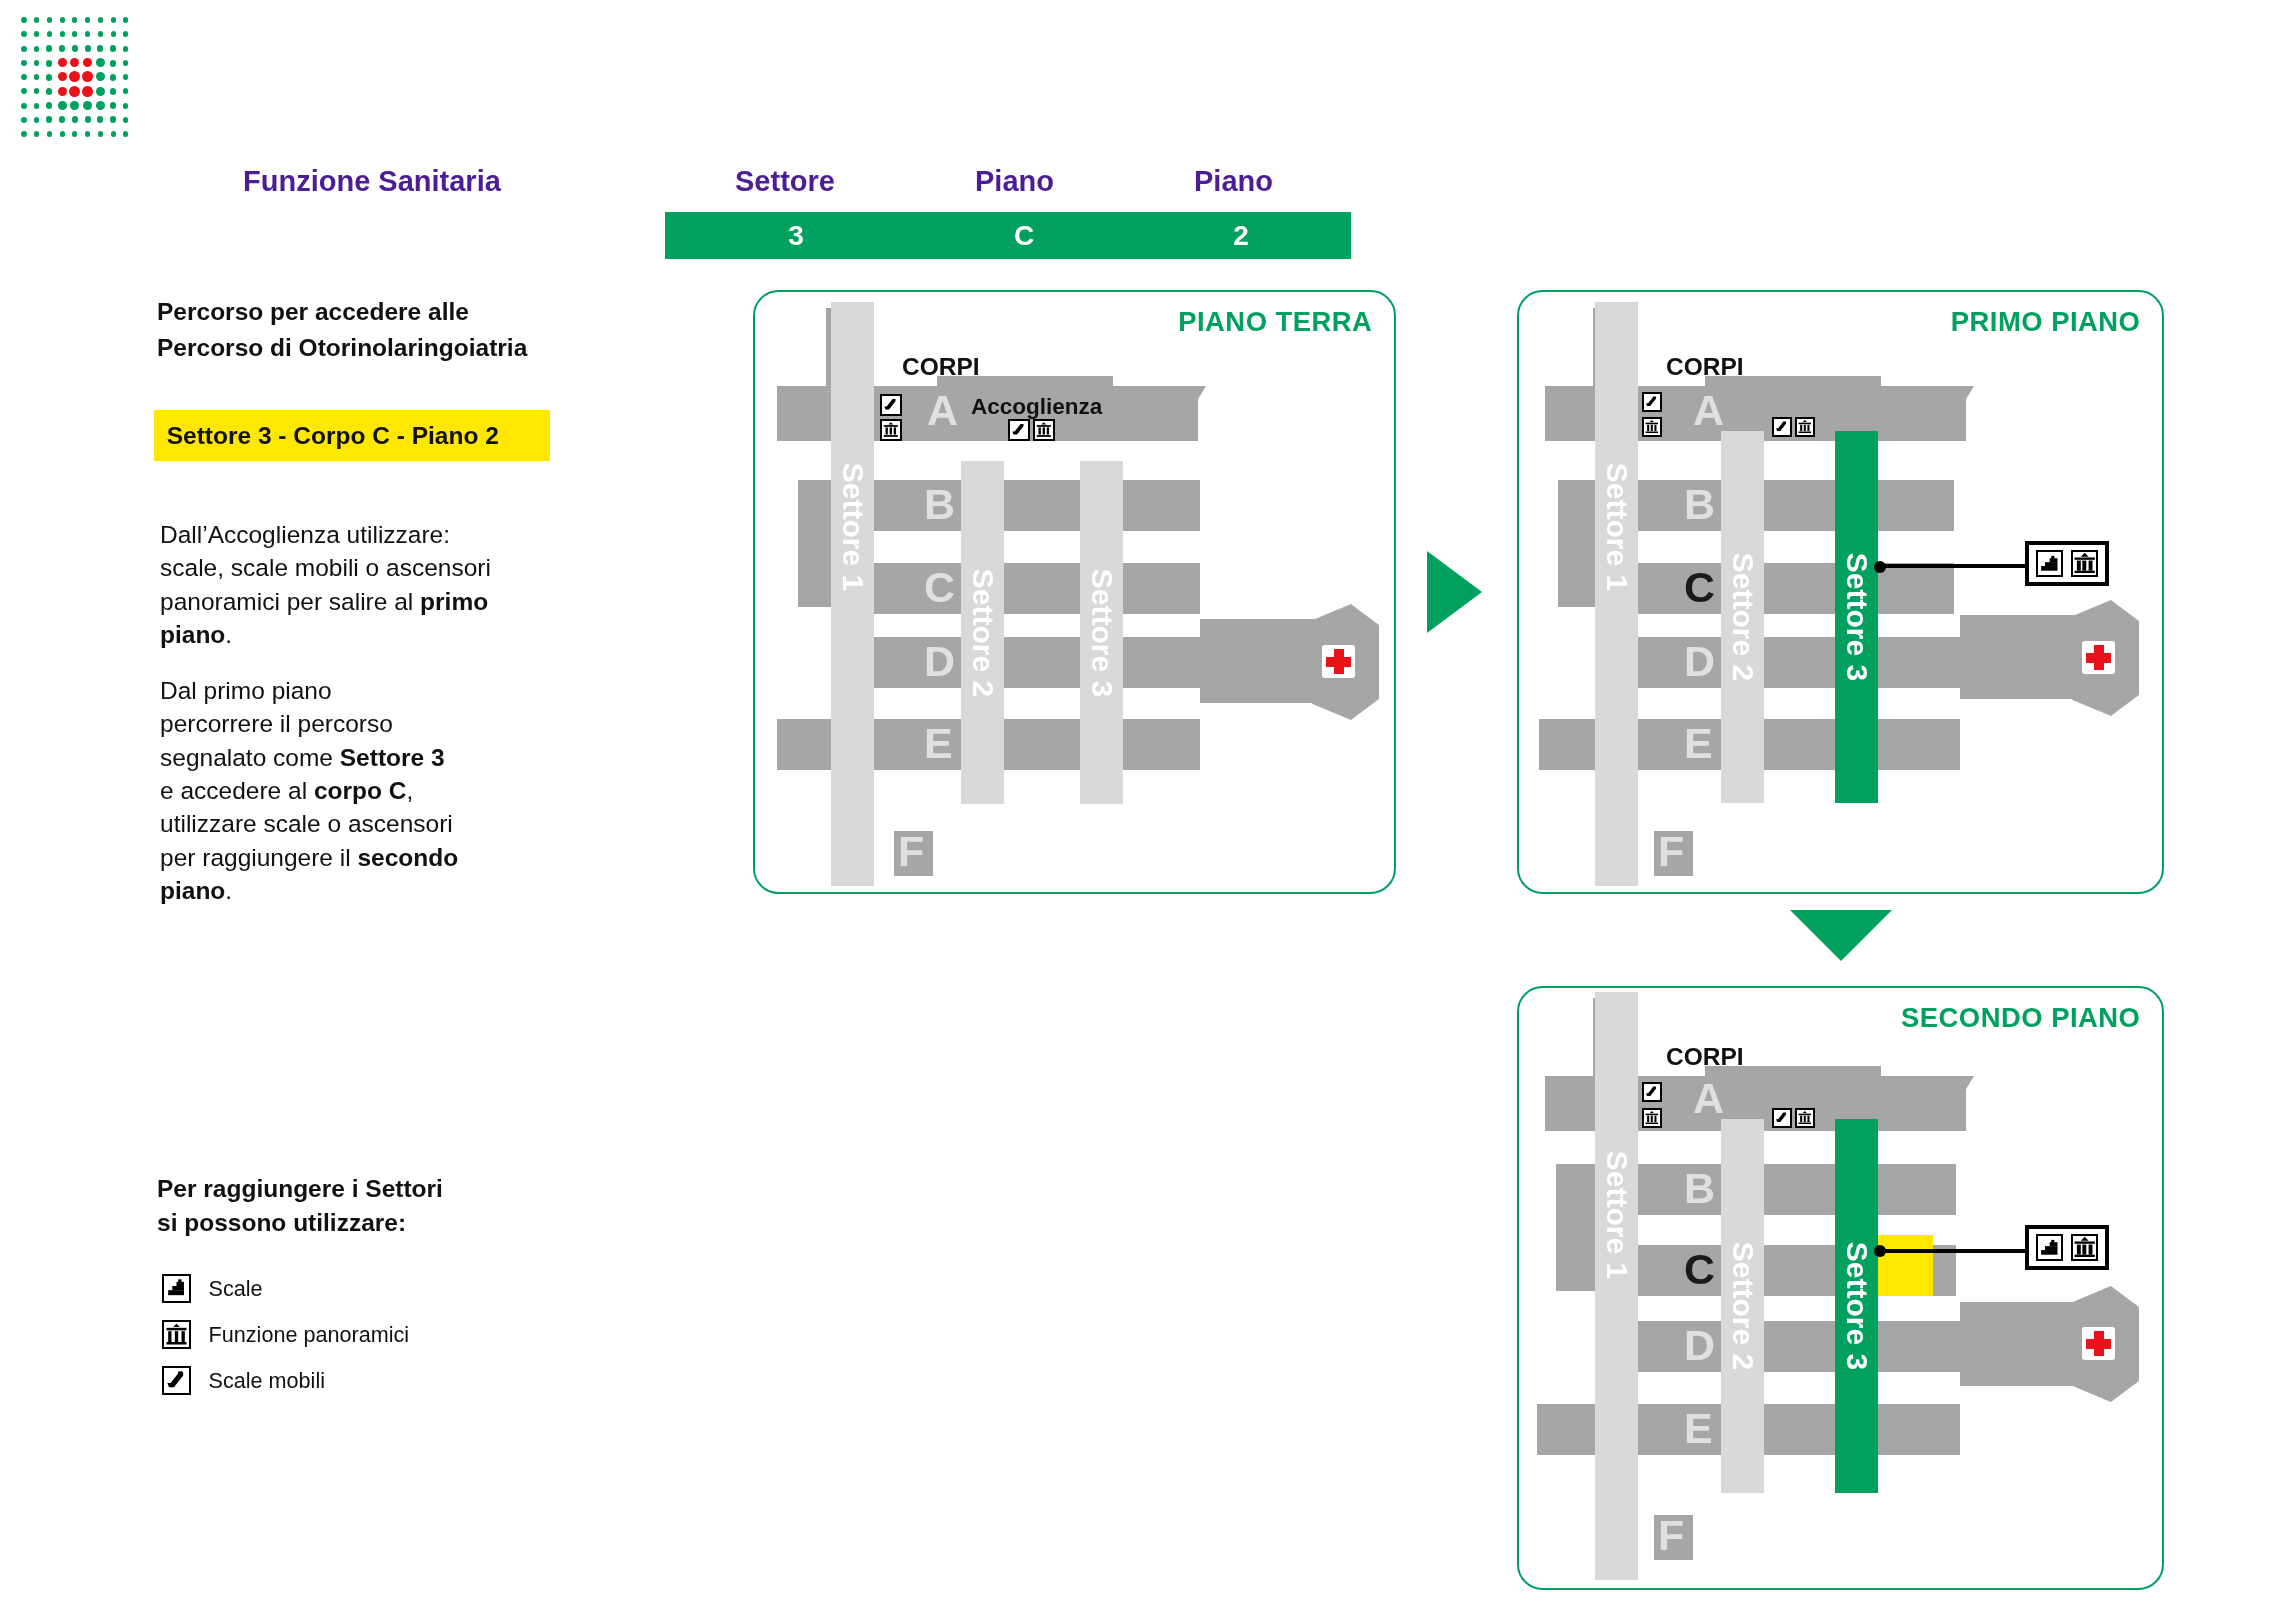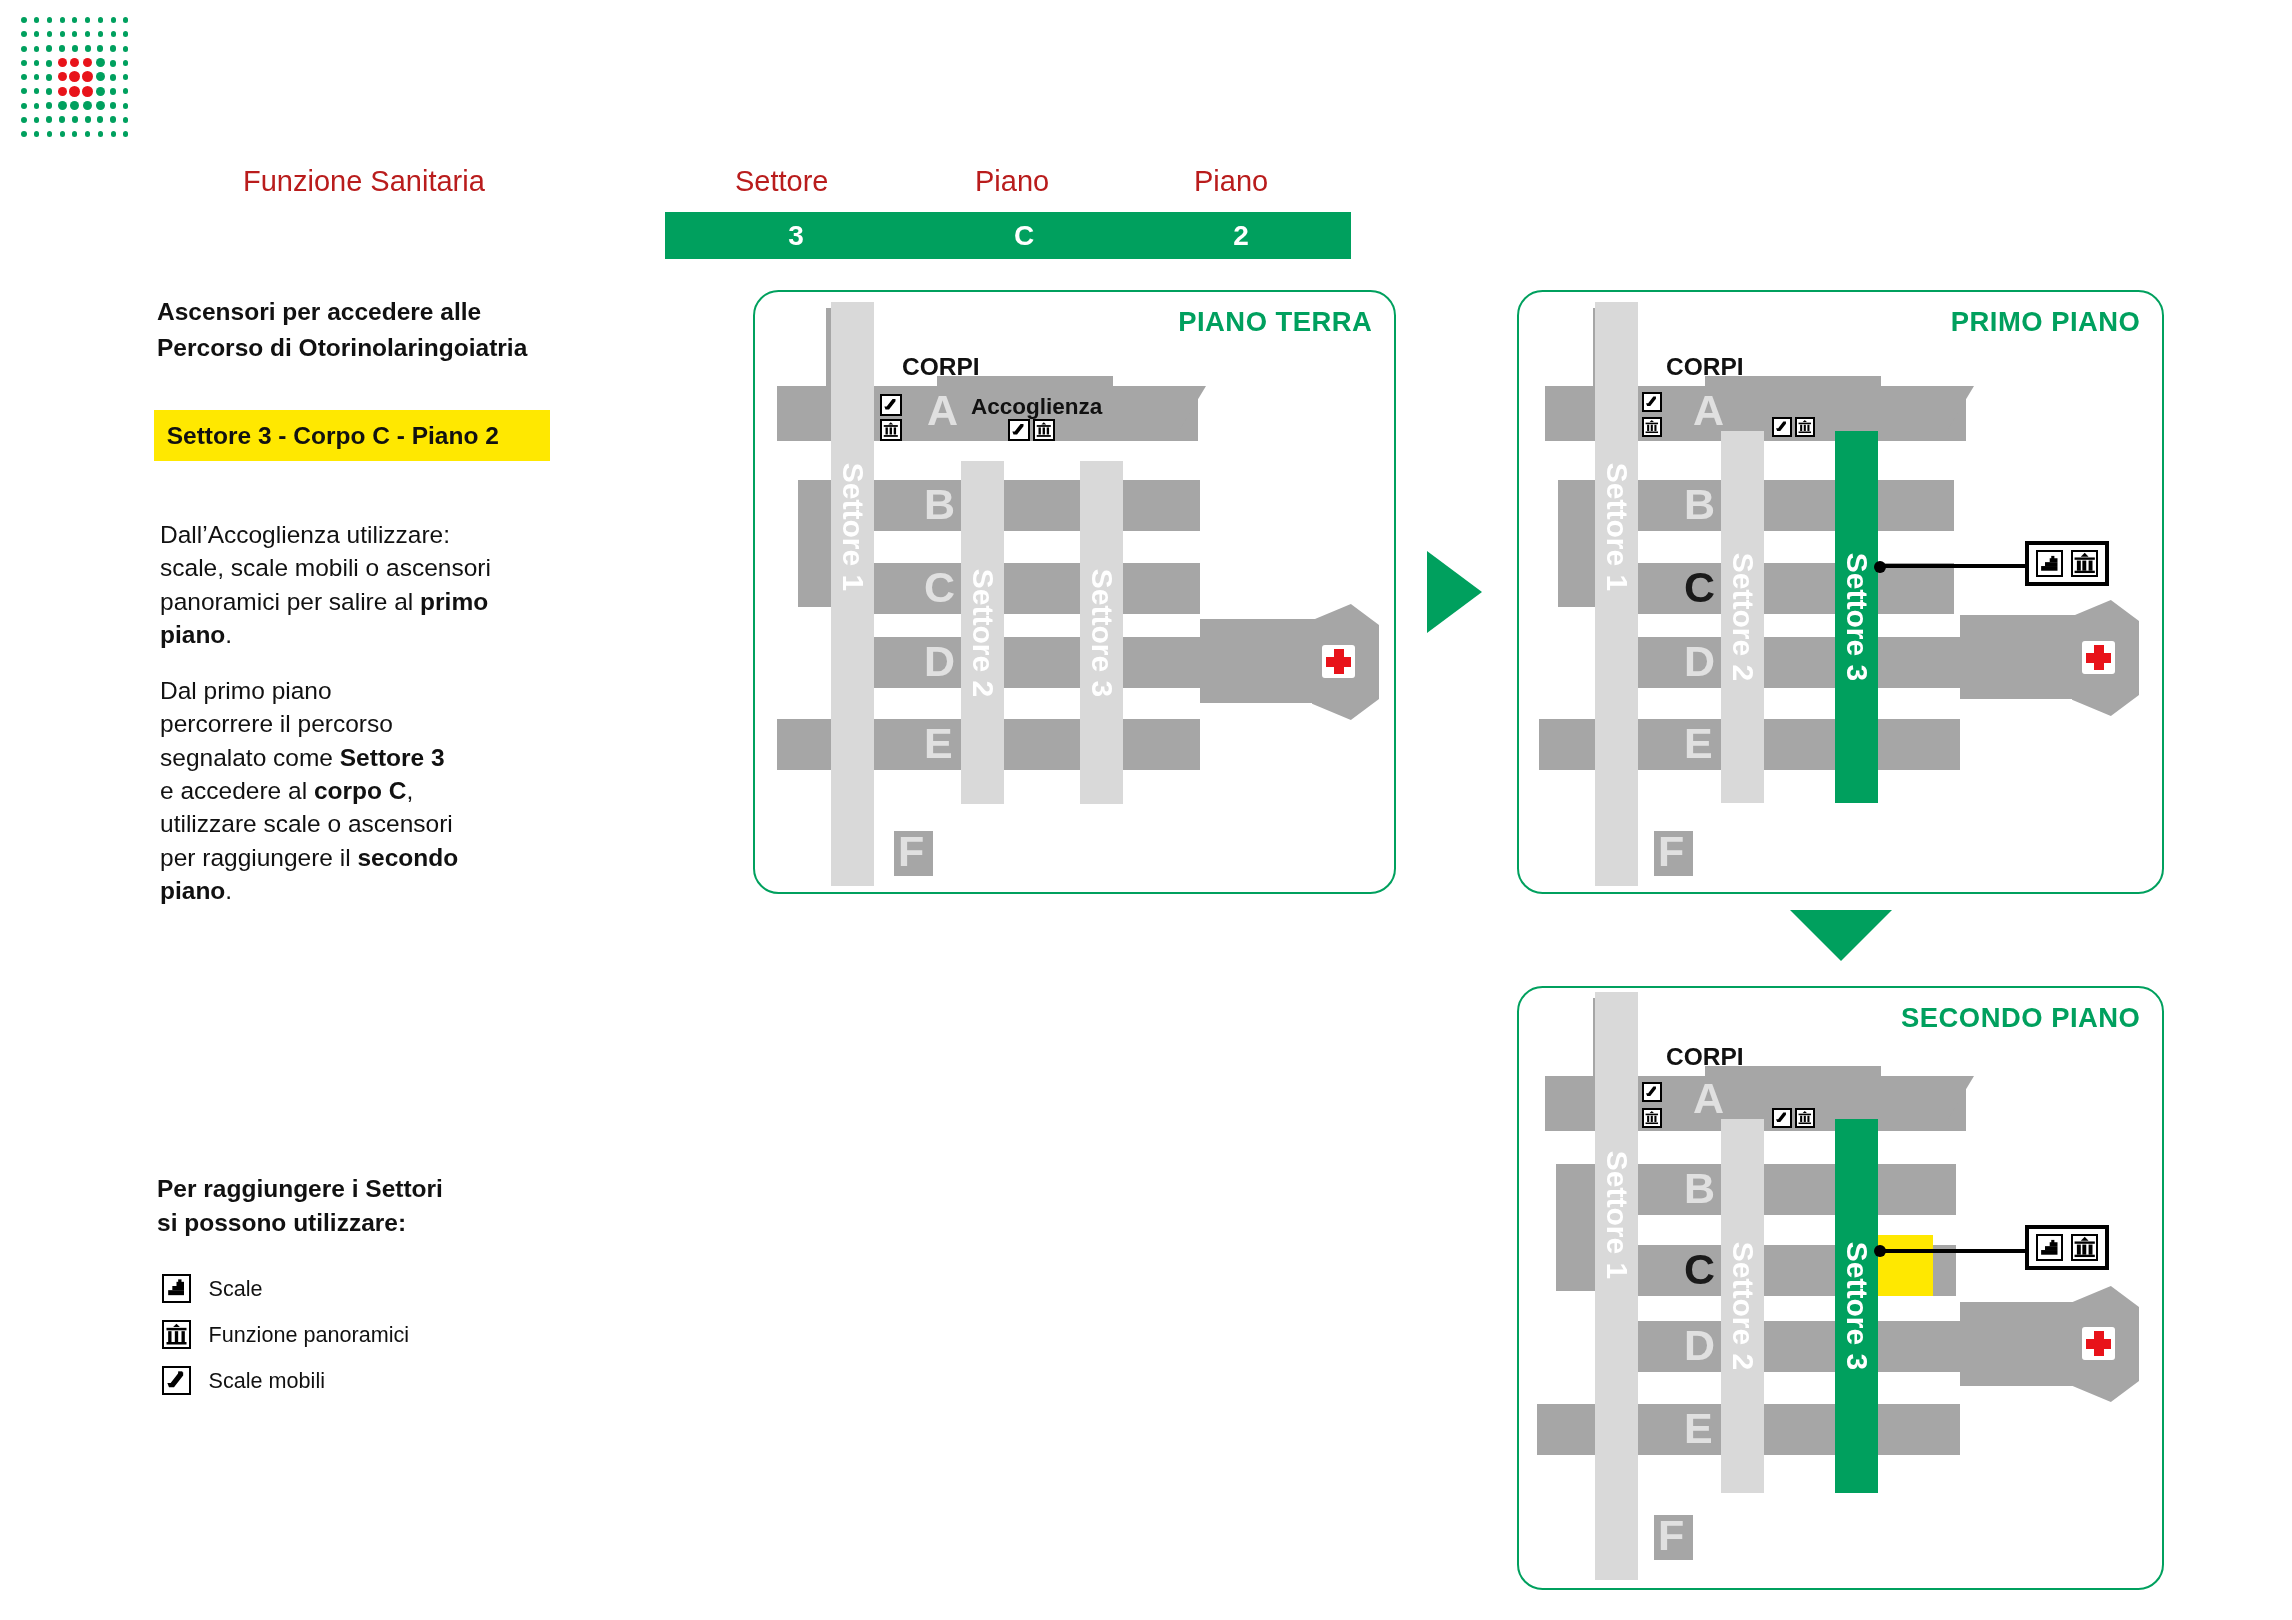--- a/index.html
+++ b/index.html
@@ -19,21 +19,21 @@
   .header-title {
     position: absolute; left: 29px; top: 50%; transform: translateY(-50%);
     color: #ffffff; font-size: 57px; font-weight: 400; letter-spacing: 0.5px;
     white-space: nowrap;
   }
   .logo { position: absolute; left: 17.6px; top: 13.7px; width: 118px; height: 129px; }
   .logo-dot { position: absolute; border-radius: 50%; }
 
   
   .col-label {
-    position: absolute; color: #b91c1c; font-size: 29px; white-space: nowrap;
+    position: absolute; color: #4c1d95; font-size: 29px; white-space: nowrap; font-weight: bold;
   }
   .bar-green {
     position: absolute; background: #00a05e; height: 47px;
     color: #ffffff; font-weight: bold; font-size: 28px;
     display: flex; align-items: center;
   }
   .bar-degenza { left: 135px; top: 212px; width: 498px; justify-content: flex-end; padding-right: 13.7px; }
   .bar-values  { left: 665px; top: 212px; width: 686px; }
   .bar-values span {
     position: absolute; transform: translateX(-50%);
@@ -233,21 +233,21 @@
   <div class="col-label" style="left:975px; top:165px;">Piano</div>
   <div class="col-label" style="left:1194px; top:165px;">Piano</div>
 
   <div class="bar-green bar-values">
     <span style="left:131px;">3</span>
     <span style="left:359px;">C</span>
     <span style="left:576px;">2</span>
   </div>
 
   <div class="lead">
-    <div>Ascensori per accedere alle</div>
+    <div>Percorso per accedere alle</div>
     <div>Percorso di Otorinolaringoiatria</div>
   </div>
 
   <div class="hl-box">
     <span>Settore 3 - Corpo C - Piano 2</span>
   </div>
 
   <div class="para para1">Dall’Accoglienza utilizzare:<br>scale, scale mobili o ascensori<br>panoramici per salire al <b>primo<br>piano</b>.</div>
   <div class="para para2">Dal primo piano<br>percorrere il percorso<br>segnalato come <b>Settore 3</b><br>e accedere al <b>corpo C</b>,<br>utilizzare scale o ascensori<br>per raggiungere il <b>secondo<br>piano</b>.</div>
 

